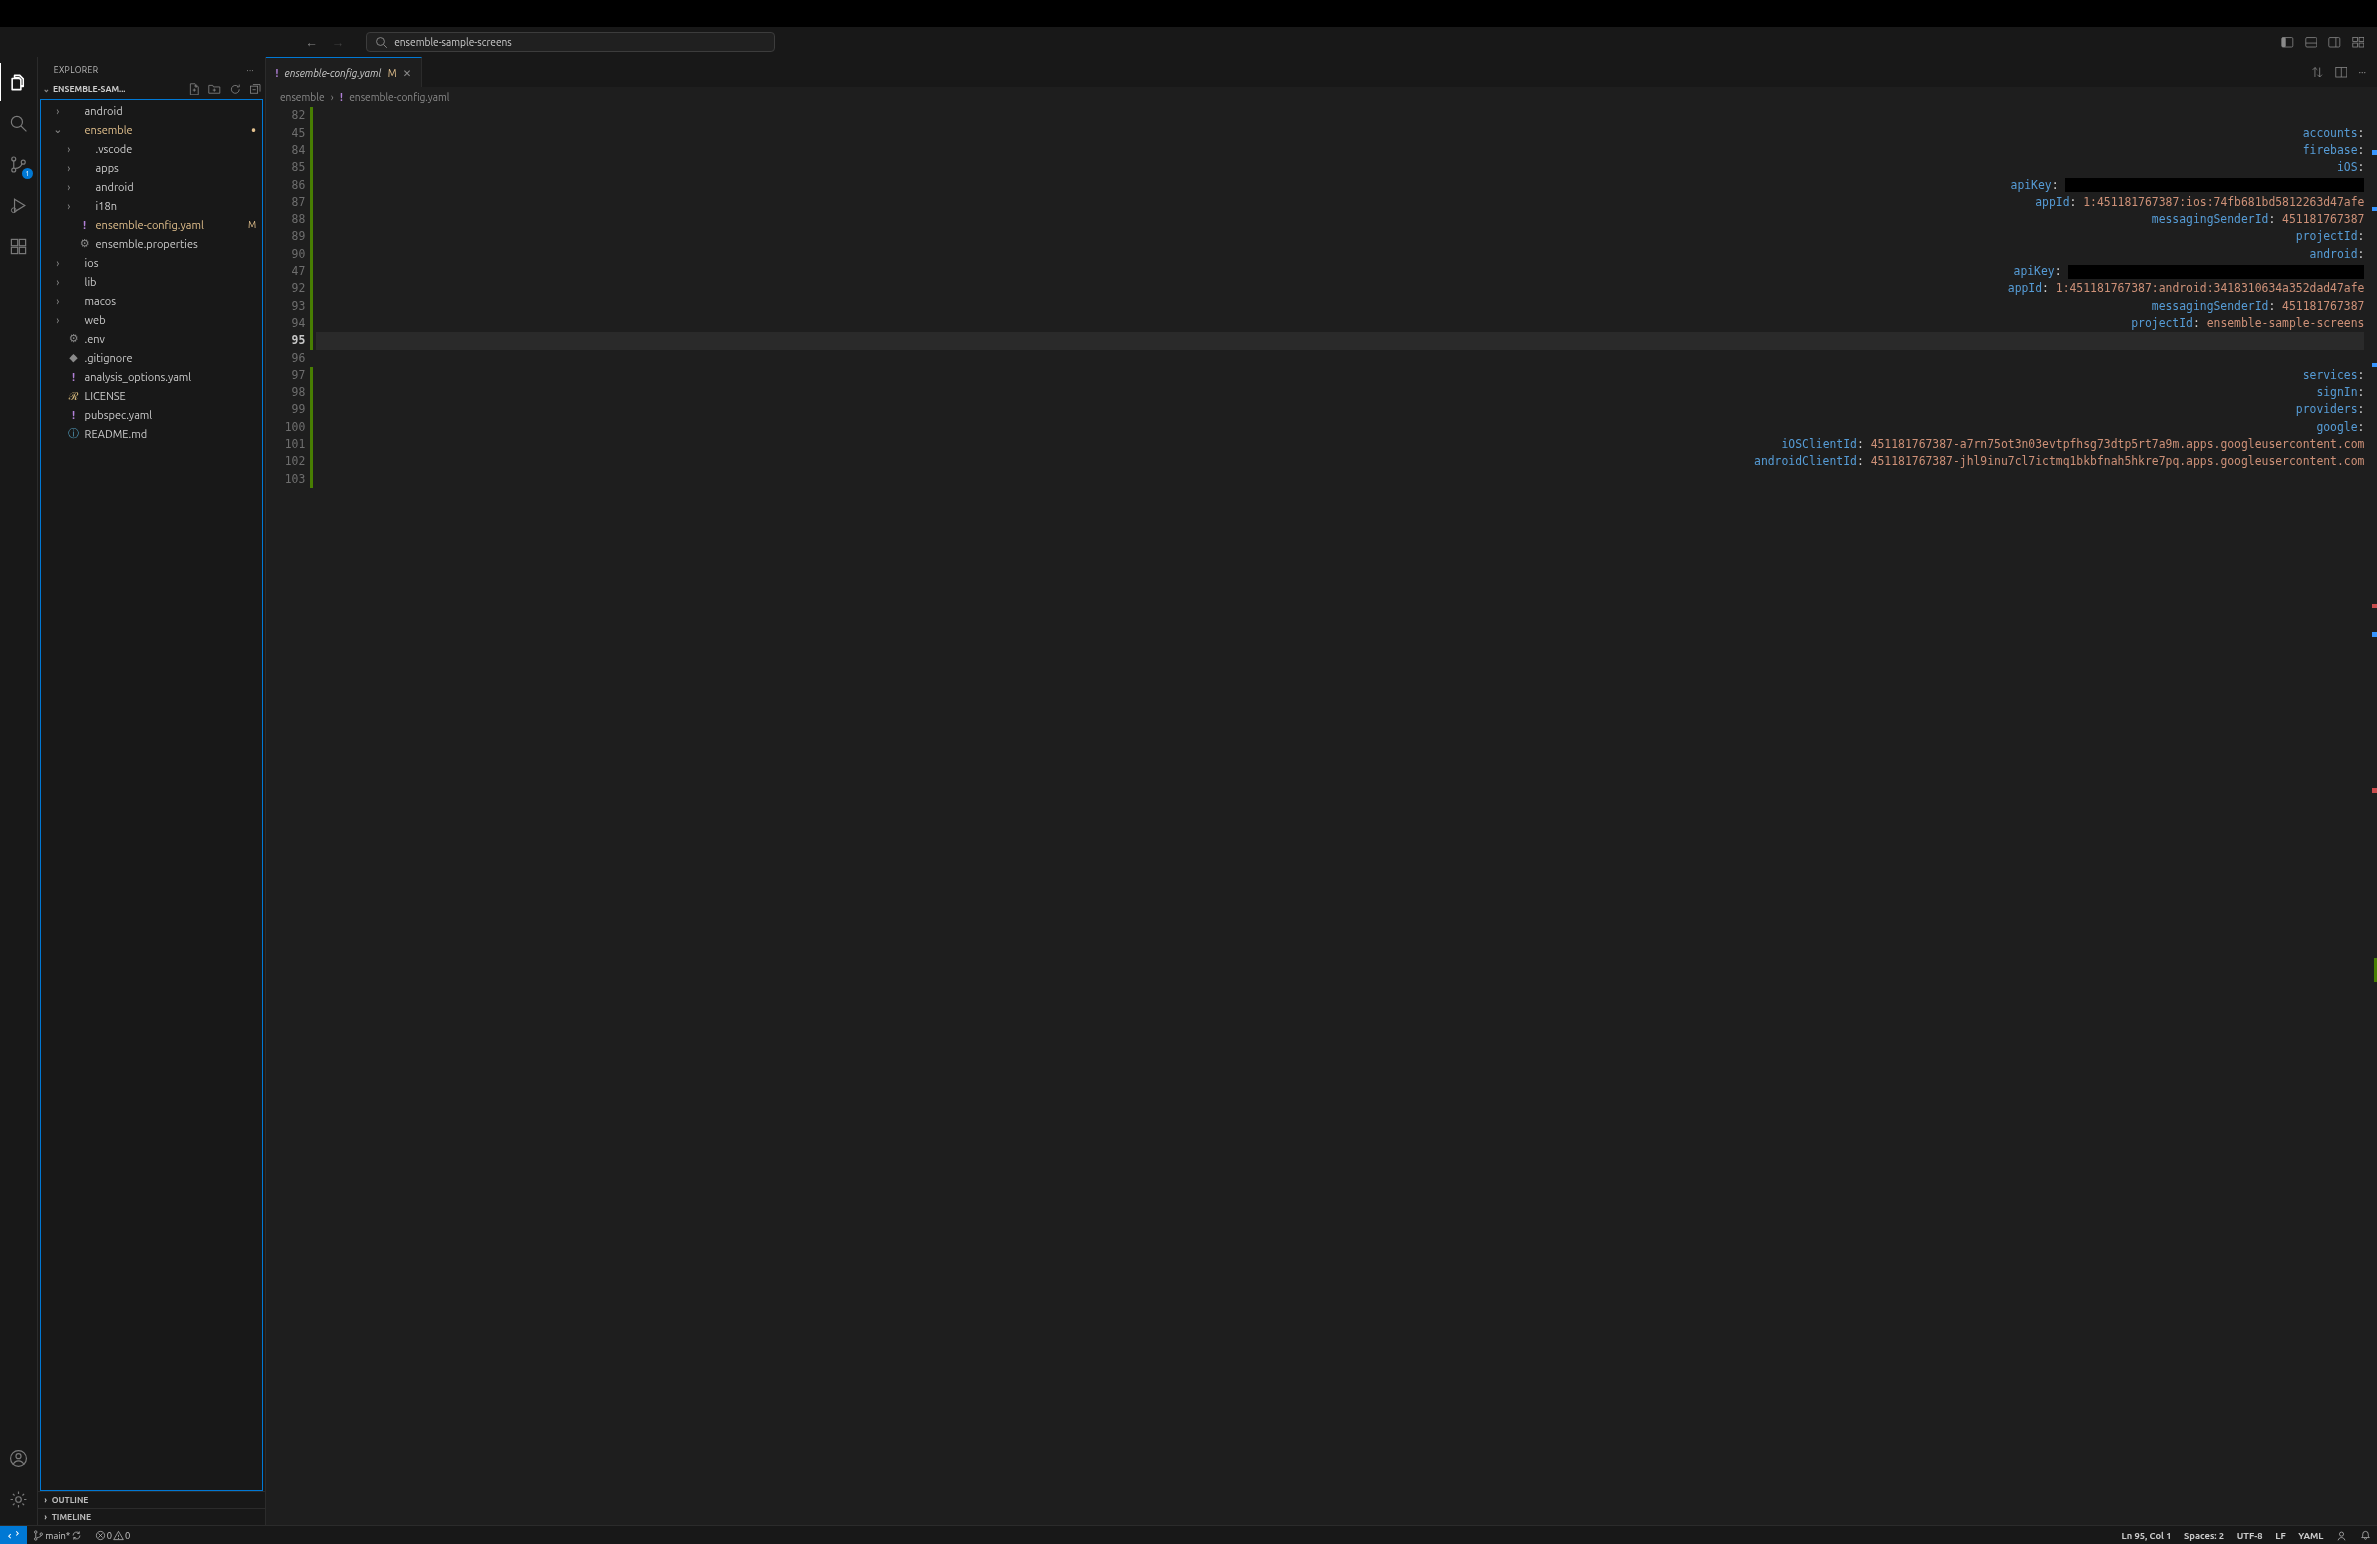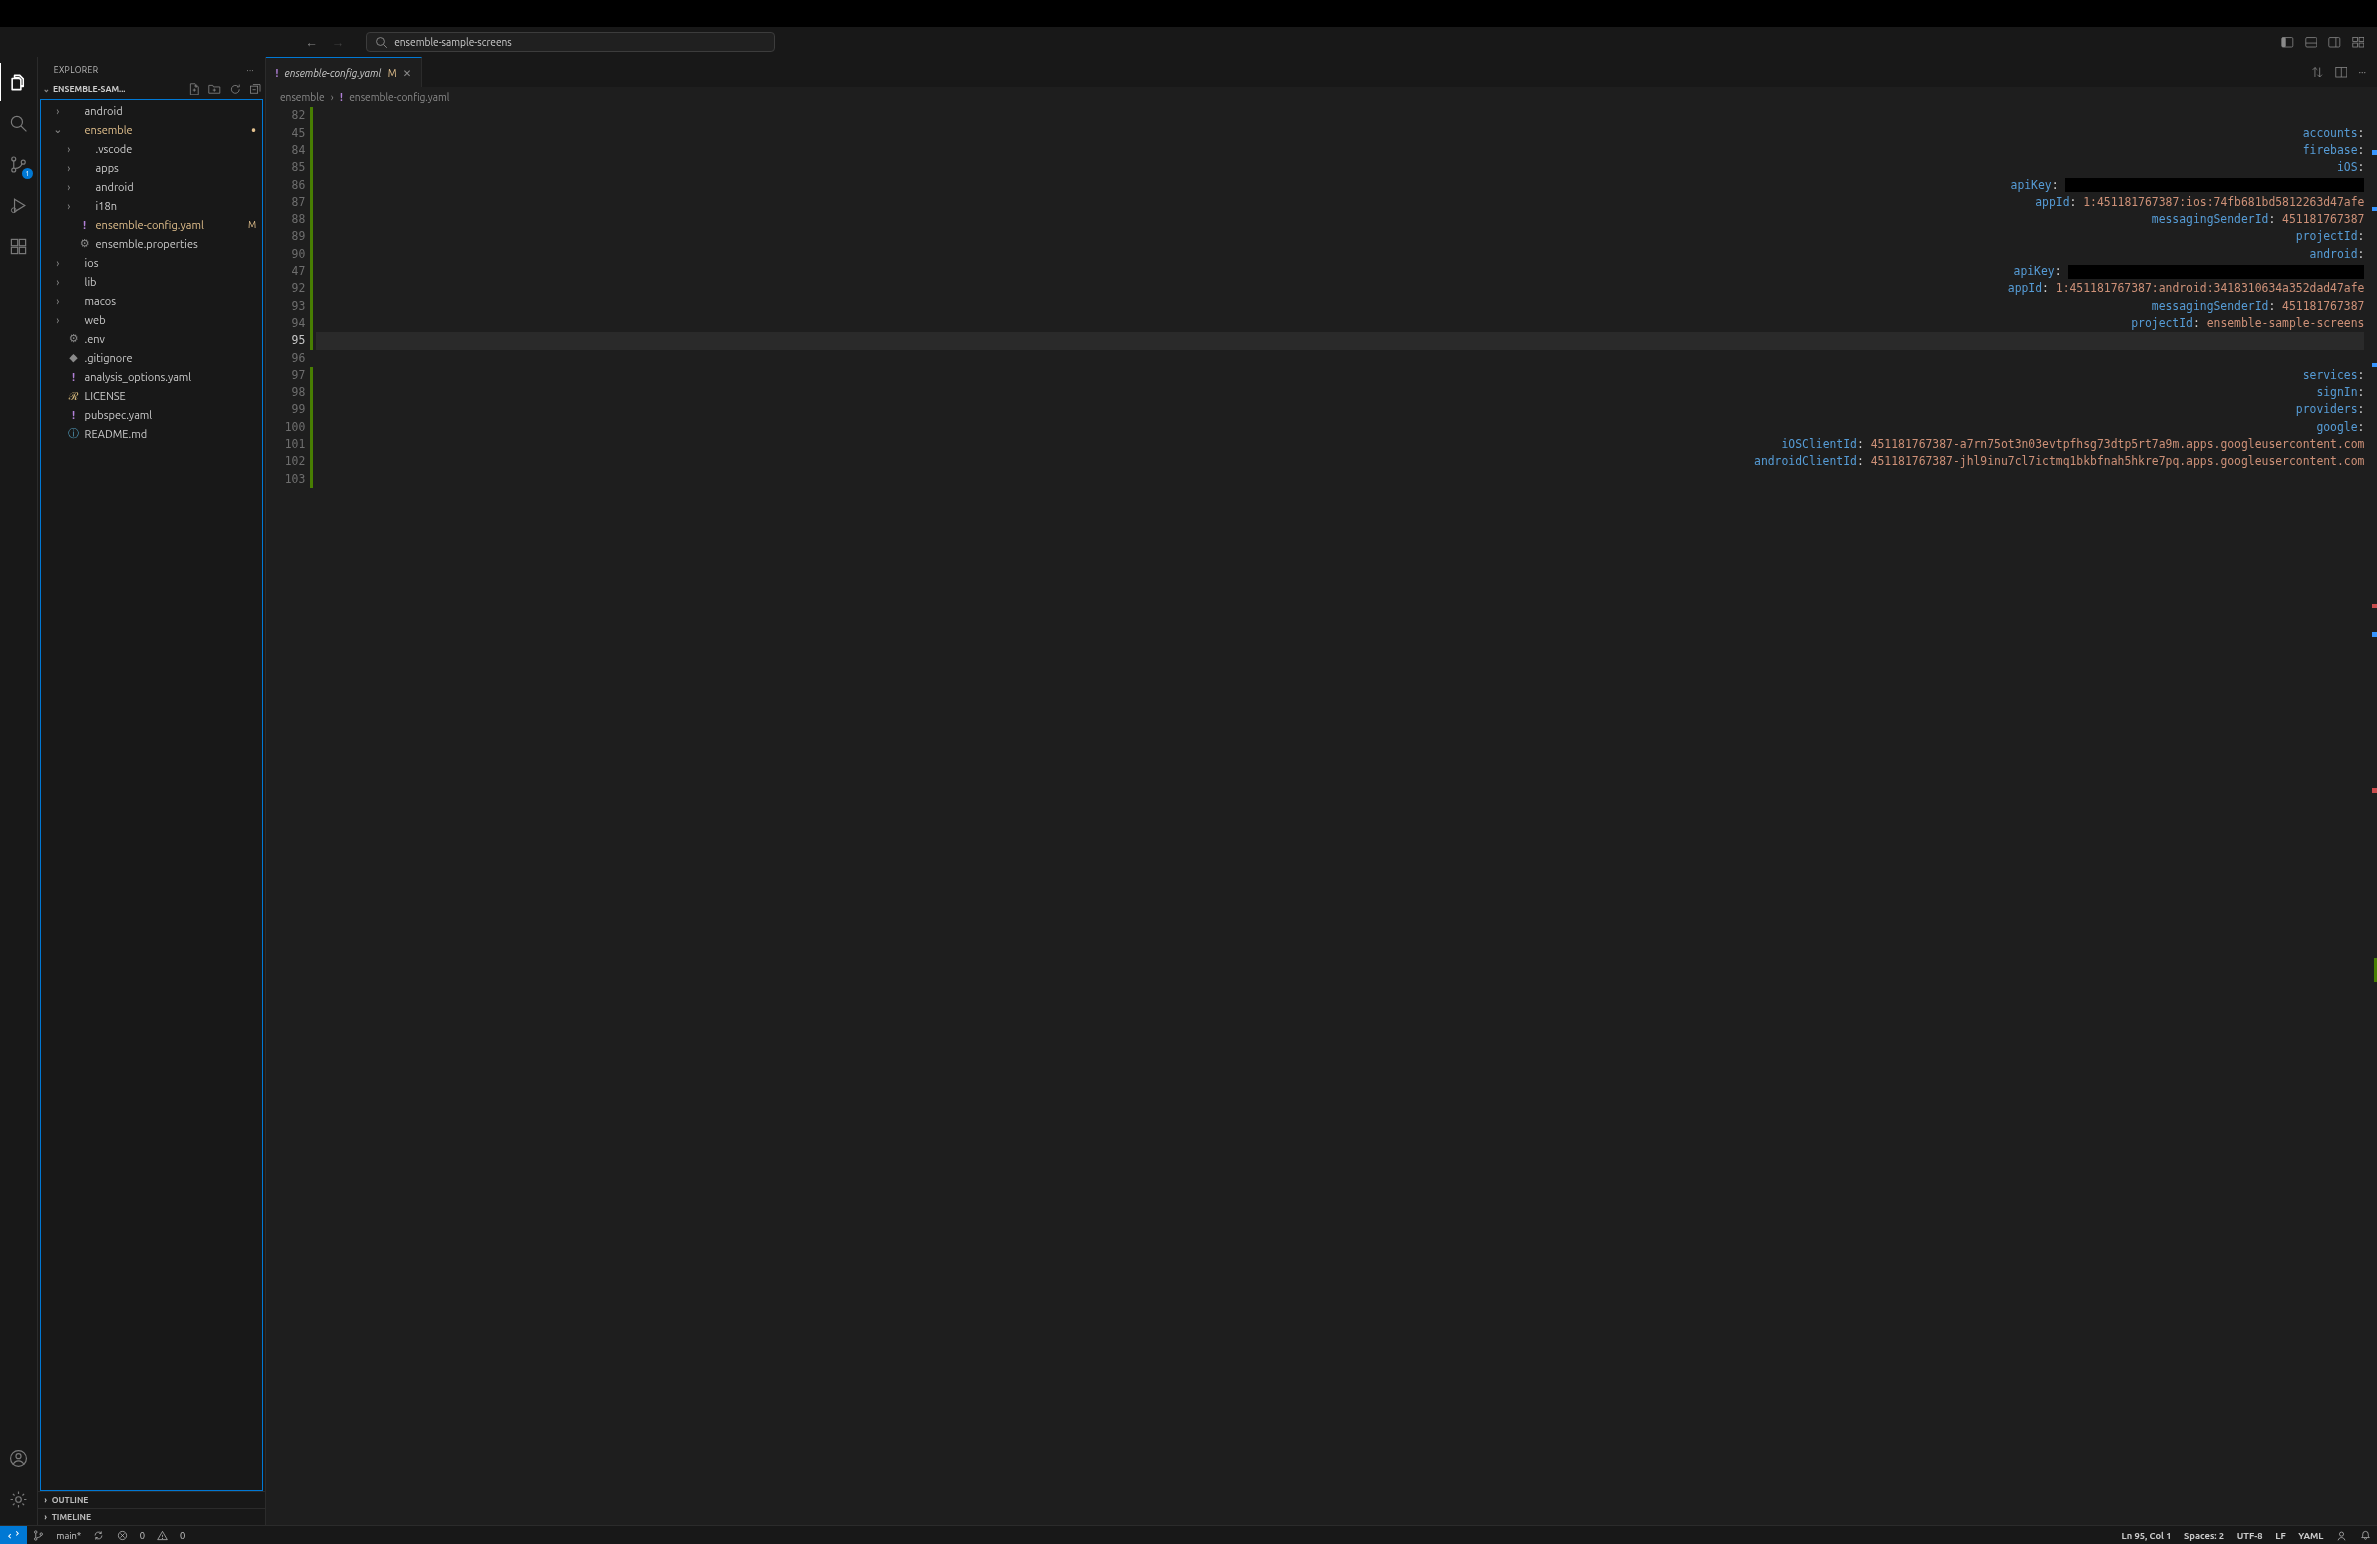--- a/index.html
+++ b/index.html
@@ -295,21 +295,21 @@
     border-top:0.8px solid var(--border);
     font-size:9.4px;
     color:#ccc;
   }
   .statusbar .remote{
     width:27px; height:19px;
     background:var(--remote-blue);
     display:flex; align-items:center; justify-content:center;
     color:#fff;
   }
-  .statusbar .seg{ padding:0 6.3px; display:flex; align-items:center; gap:12px; cursor:pointer;}
+  .statusbar .seg{ padding:0 6.3px; display:flex; align-items:center; gap:1px; cursor:pointer;}
   .statusbar .right{ margin-left:auto; display:flex;font-weight:bold;}
   svg{ display:block; }
   .codicon{ width:12.6px; height:12.6px; }
   .codicon-lg{ width:19px; height:19px; }
   .title-arrow{font-size:12.6px; cursor:pointer;}
 </style>
 </head>
 <body>
 
 <div class="window">
@@ -570,21 +570,21 @@
             <div style="height: 17.3px;">85</div>
             <div style="height: 17.3px;">86</div>
             <div style="height: 17.3px;">87</div>
             <div style="height: 17.3px;">88</div>
             <div style="height: 17.3px;">89</div>
             <div style="height: 17.3px;">90</div>
             <div style="height: 17.3px;">47</div>
             <div style="height: 17.3px;">92</div>
             <div style="height: 17.3px;">93</div>
             <div style="height: 17.3px;">94</div>
-            <div style="height: 17.3px; color: rgb(198, 198, 198);">95</div>
+            <div style="height: 17.3px; color: rgb(198, 198, 198); font-weight: bold;">95</div>
             <div style="height: 17.3px;">96</div>
             <div style="height: 17.3px; text-align: right;">97</div>
             <div style="height: 17.3px;">98</div>
             <div style="height: 17.3px;">99</div>
             <div style="height: 17.3px;">100</div>
             <div style="height: 17.3px;">101</div>
             <div style="height: 17.3px;">102</div>
             <div style="height: 17.3px;">103</div>
           </div>
         <div class="gitgutter" id="gitgutter">

